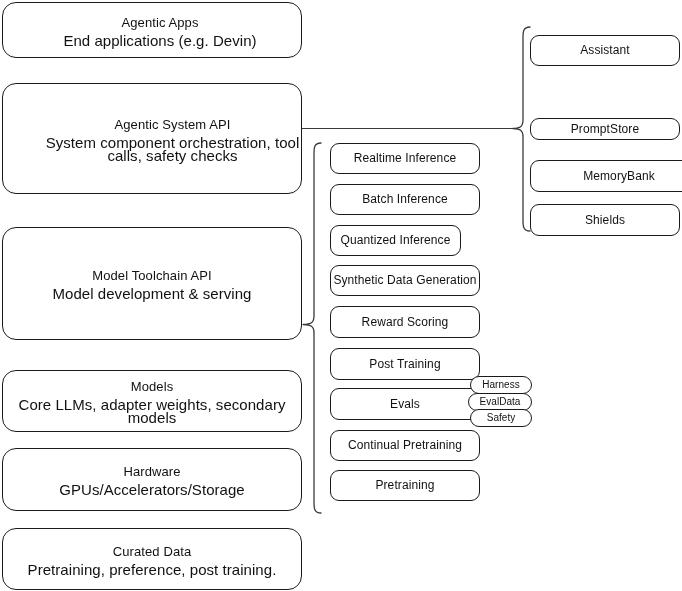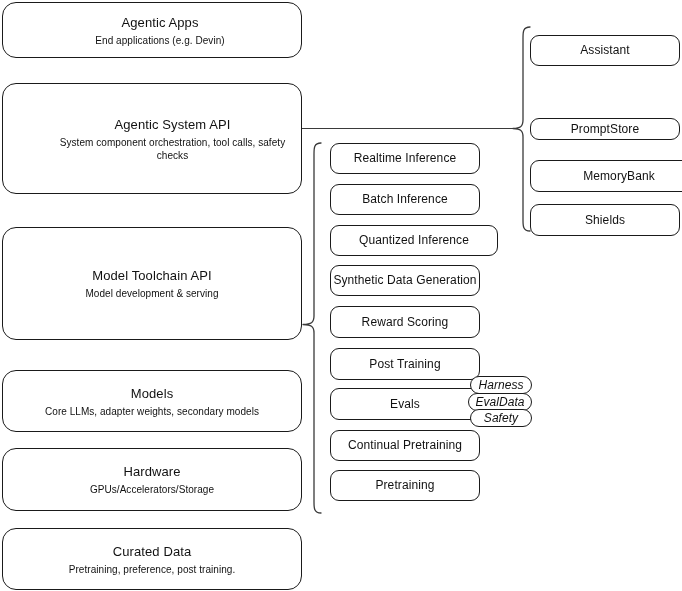--- a/index.html
+++ b/index.html
@@ -29,38 +29,37 @@
   }
   .layer {
     border-radius: 14px;
   }
   .layer .title {
     font-size: 13px;
     line-height: 17px;
     letter-spacing: 0.1px;
   }
   .layer .subtitle {
-    font-size: 10px;
+    font-size: 15px;
     line-height: 13px;
     margin-top: 3px;
     letter-spacing: 0.05px;
   }
   .chip {
     border-radius: 9px;
     font-size: 12px;
     line-height: 15px;
     letter-spacing: 0.1px;
   }
   .pill {
     border-radius: 999px;
-    font-size: 12px;
+    font-size: 10px;
     line-height: 14px;
     letter-spacing: 0.05px;
     z-index: 5;
-    font-style: italic;
   }
   .connector {
     position: absolute;
     background: #3a3a3a;
   }
   .brace {
     position: absolute;
     overflow: visible;
   }
   .brace path {
@@ -128,21 +127,21 @@
   <svg class="brace" style="left:301px; top:142px;" width="22" height="378" viewBox="0 0 22 378">
     <path d="M20,1 C13,1 13,6 13,12 L13,174 C13,181 10,182 2,182.5 C10,183 13,184 13,191 L13,360 C13,366 13,371 20,371"></path>
   </svg>
 
   <div class="node chip" style="left:330px; top:143px; width:150px; height:31px;">
     <span>Realtime Inference</span>
   </div>
   <div class="node chip" style="left:330px; top:184px; width:150px; height:31px;">
     <span>Batch Inference</span>
   </div>
-  <div class="node chip" style="left:330px; top:225px; width:168px; height:31px;">
+  <div class="node chip" style="left:330px; top:225px; width:131px; height:31px;">
     <span>Quantized Inference</span>
   </div>
   <div class="node chip" style="left:330px; top:265px; width:150px; height:31px;">
     <span>Synthetic Data Generation</span>
   </div>
   <div class="node chip" style="left:330px; top:348px; width:150px; height:32px;">
     <span>Post Training</span>
   </div>
   <div class="node chip" style="left:330px; top:306px; width:150px; height:32px;">
     <span>Reward Scoring</span>

